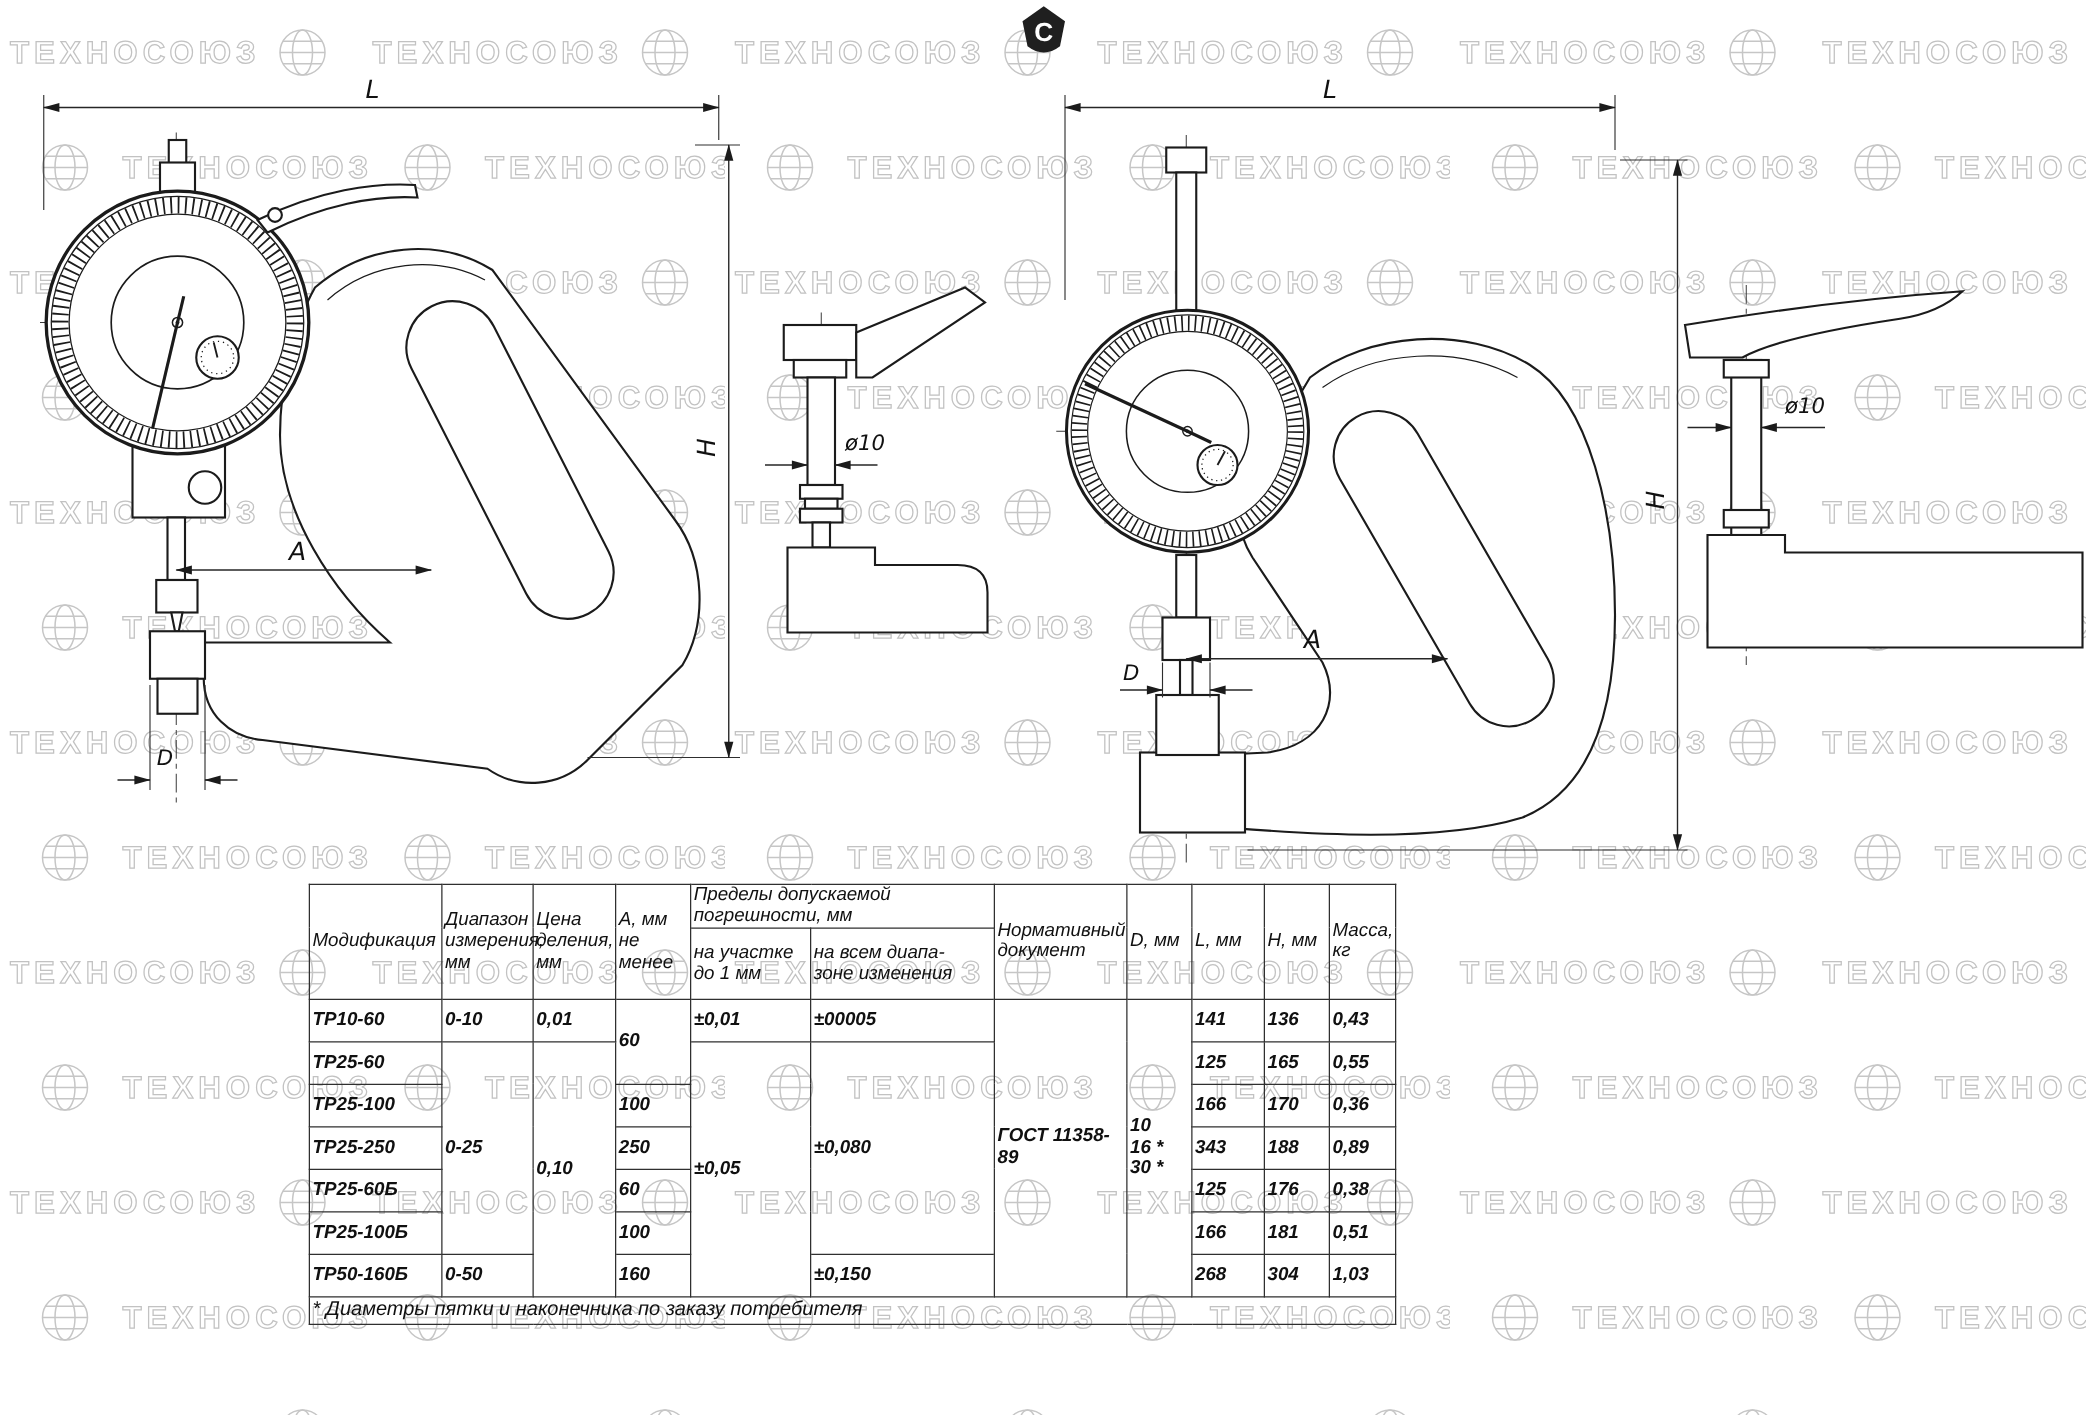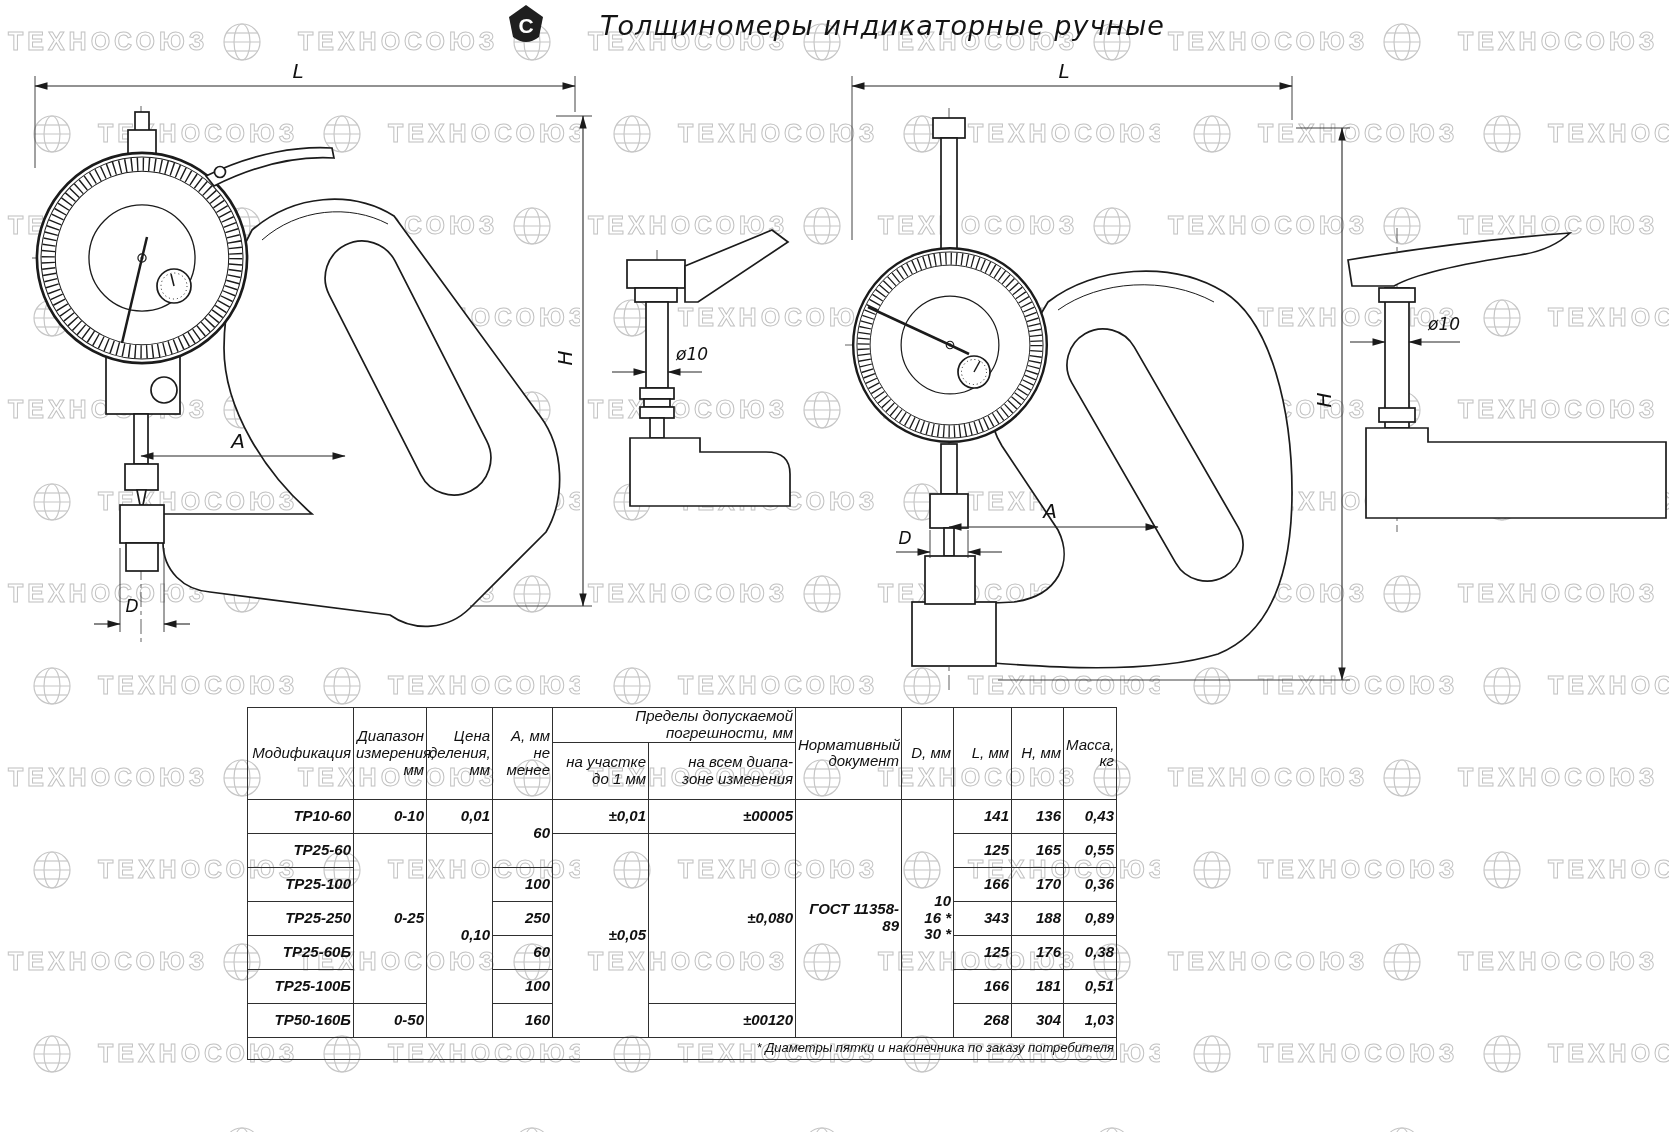--- a/index.html
+++ b/index.html
@@ -26,27 +26,27 @@
   #drawing .cl{stroke:#3a3a3a;stroke-width:0.8;fill:none;stroke-dasharray:15,4,4,4;}
   #drawing .dim{font:italic 20px "DejaVu Sans",sans-serif;fill:#111;}
   #drawing .dimsm{font:italic 17px "DejaVu Sans",sans-serif;fill:#111;}
   
   #spec-table{
     position:absolute;left:247px;top:707px;width:869px;z-index:3;
     border-collapse:collapse;table-layout:fixed;
     font:italic 15px "Liberation Sans",sans-serif;color:#101010;
   }
   #spec-table th,#spec-table td{
-    border:1px solid #2f2f2f;text-align:right;vertical-align:middle;
+    border:1px solid #2f2f2f;text-align:left;vertical-align:middle;
     padding:0 2px;font-weight:normal;white-space:pre-line;line-height:1.12;
   }
   #spec-table thead tr.hr1 th{height:26px;}
   #spec-table thead tr.hr2 th{height:56px;}
   #spec-table tbody td{height:33px;font-weight:bold;}
-  #spec-table tfoot td{height:21px;font-size:13px;}
+  #spec-table tfoot td{height:21px;font-size:16px;}
   #watermark{z-index:1;}
 </style>
 </head>
 <body>
 
 <svg id="watermark" class="layer" width="1669" height="1132">
   <defs>
     <g id="globeg" fill="none" stroke="#c6c6c6" stroke-width="1.2">
       <circle r="18"></circle>
       <ellipse rx="8" ry="18"></ellipse>
@@ -68,21 +68,20 @@
     </pattern>
   </defs>
   <rect width="1669" height="1132" fill="url(#wm)"></rect>
 </svg>
 
 <div id="title-block">
   <svg width="44" height="42" viewBox="0 0 44 42">
     <path d="M22 1 L39 13 L35 33 Q22 43 9 33 L5 13 Z" fill="#1f1f1f"></path>
     <text x="22" y="29" text-anchor="middle" font-size="21" font-weight="bold" fill="#ffffff">С</text>
   </svg>
-  <h1 id="page-title">Толщиномеры индикаторные ручные</h1>
 </div>
 
 <svg id="drawing" class="layer" width="1669" height="1132">
   <defs>
     <marker id="arw" viewBox="0 0 12 8" refX="11" refY="4" markerWidth="13" markerHeight="9" orient="auto-start-reverse">
       <path d="M0.5,0.9 L11.5,4 L0.5,7.1 Z" fill="#1b1b1b"></path>
     </marker>
     <g id="dialface">
       <circle r="103" fill="#ffffff" stroke="#1b1b1b" stroke-width="2.6"></circle>
       <circle r="99" fill="none" stroke="#1b1b1b" stroke-width="1"></circle>
@@ -335,21 +334,21 @@
       <td>ТР25-100Б</td>
       <td>100</td>
       <td>166</td>
       <td>181</td>
       <td>0,51</td>
     </tr>
     <tr>
       <td>ТР50-160Б</td>
       <td>0-50</td>
       <td>160</td>
-      <td>±00120</td>
+      <td>±0,150</td>
       <td>268</td>
       <td>304</td>
       <td>1,03</td>
     </tr>
   </tbody>
   <tfoot>
     <tr>
       <td colspan="11">* Диаметры пятки и наконечника по заказу потребителя</td>
     </tr>
   </tfoot>

